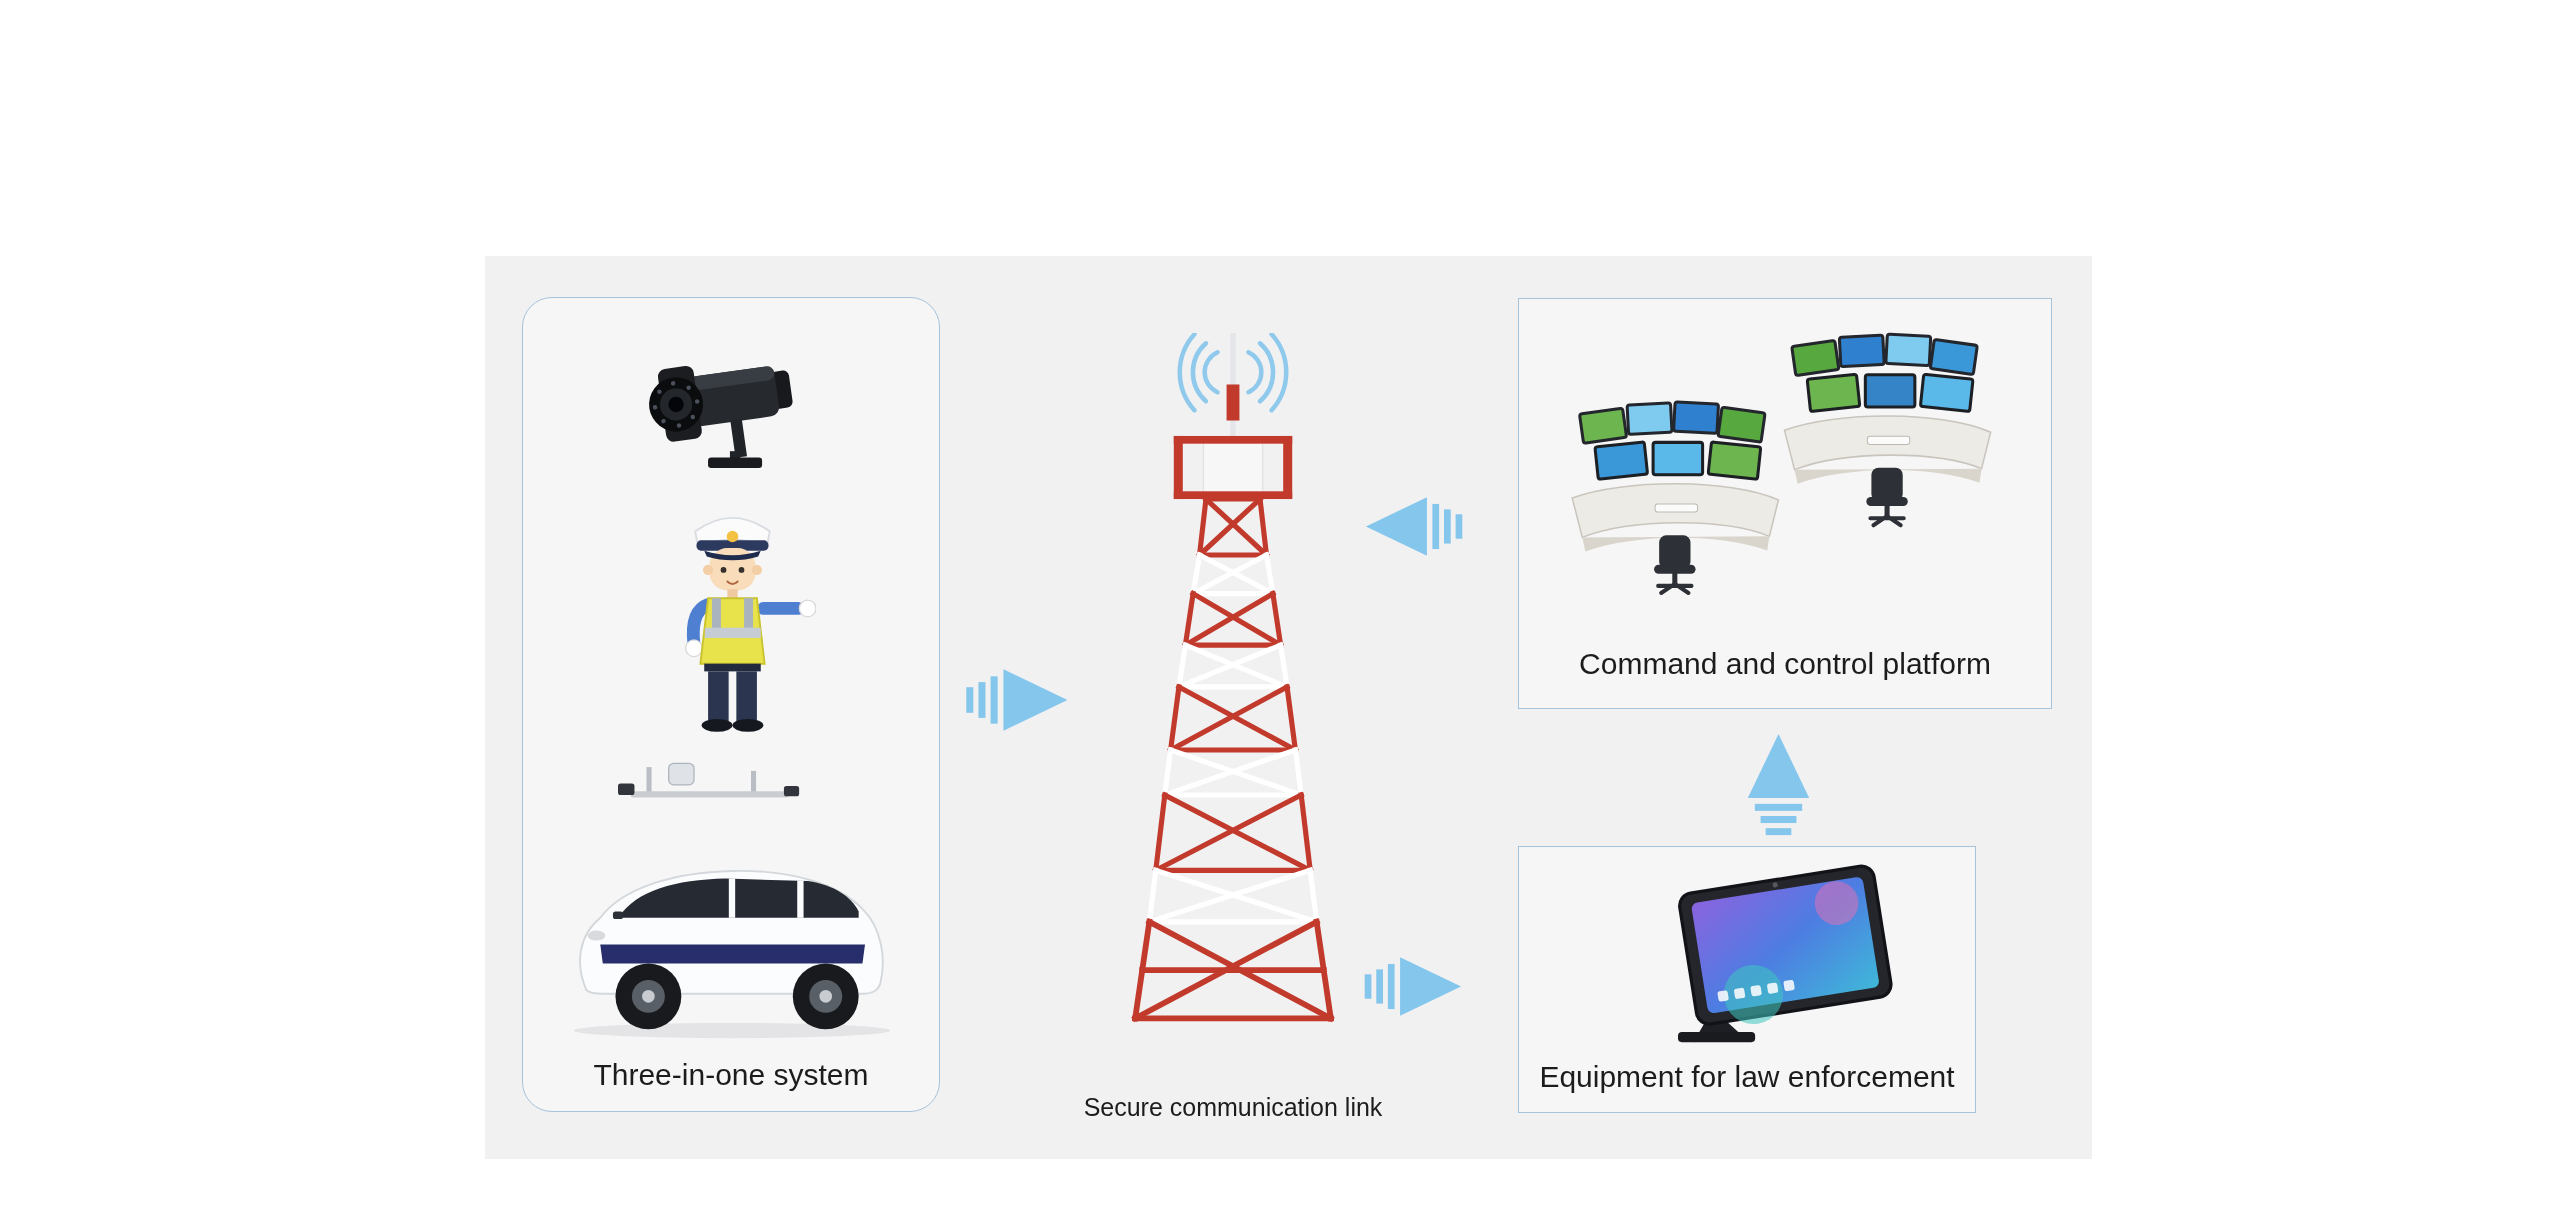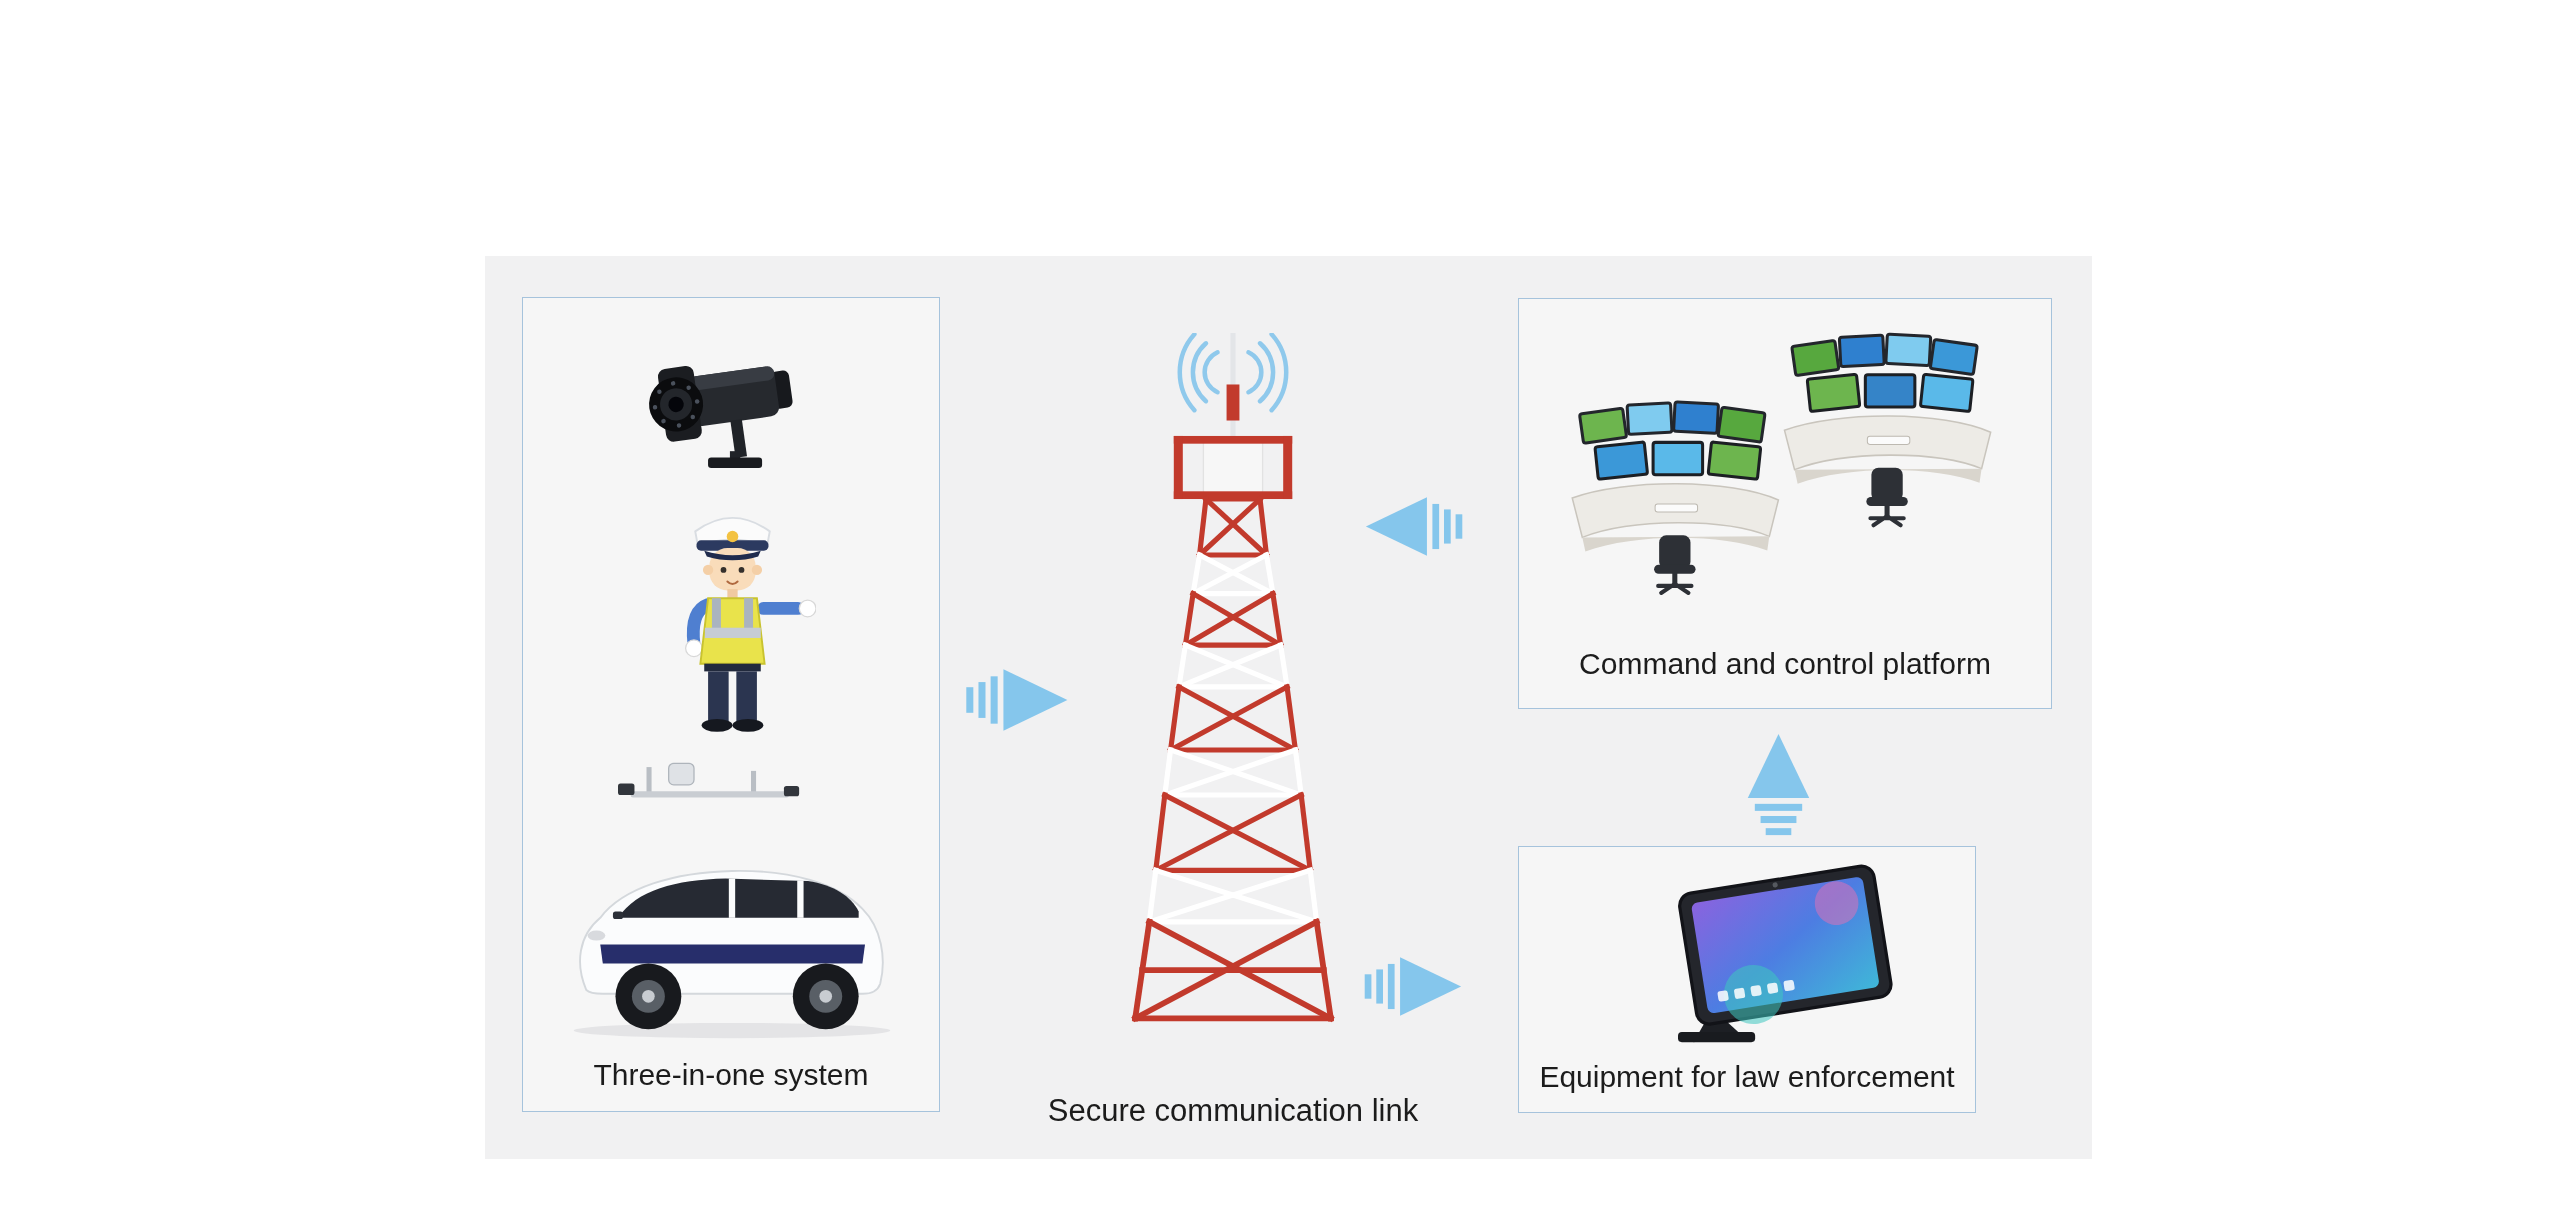--- a/index.html
+++ b/index.html
@@ -1,32 +1,32 @@
 <!DOCTYPE html>
 <html style="font-size:10.3px"><head>
 <meta charset="utf-8">
 <style>
   html,body{margin:0;padding:0;background:#ffffff;}
   .canvas{position:relative;width:2576px;height:1212px;background:#ffffff;overflow:hidden;
           font-family:"Liberation Sans","DejaVu Sans",sans-serif;color:#1c1c1c;}
   .panel{position:absolute;left:485px;top:256px;width:1607px;height:903px;background:#f1f1f2;}
   .node-box{position:absolute;border:1.3px solid #a6c3dc;background:rgba(255,255,255,0.35);box-sizing:border-box;}
-  .box-left{left:37px;top:41px;width:418px;height:815px;}
+  .box-left{left:37px;top:41px;width:418px;height:815px;border-radius:30px;}
   .box-command{left:1033px;top:42px;width:534px;height:411px;}
   .box-equip{left:1033px;top:590px;width:458px;height:267px;}
   .node-label{position:absolute;left:0;width:100%;text-align:center;font-size:30px;line-height:1.2;color:#1c1c1c;}
   .box-left .node-label{bottom:18px;}
   .box-command .node-label{bottom:26px;}
   .box-equip .node-label{bottom:16.7px;}
   .abs{position:absolute;}
   .camera-wrap{left:113px;top:27px;width:193px;height:161px;}
   .police-wrap{left:126px;top:193px;width:167px;height:258px;}
   .car-wrap{left:19.3px;top:454px;width:380px;height:293px;}
   .tower-wrap{left:632px;top:77px;width:232px;height:695px;}
-  .secure-label{position:absolute;left:516px;top:837px;width:464px;text-align:center;font-size:31px;color:#1c1c1c;}
+  .secure-label{position:absolute;left:516px;top:837px;width:464px;text-align:center;font-size:25px;color:#1c1c1c;}
   .console-wrap{left:22.5px;top:14px;width:489px;height:283px;}
   .tablet-wrap{left:132px;top:10.3px;width:270px;height:193px;}
   .arrow{position:absolute;}
   .arrow svg{display:block;width:100%;height:100%;}
   .arrow-1{left:481px;top:412px;width:103px;height:64px;}
   .arrow-2{left:877px;top:240px;width:103px;height:61px;transform:scaleX(-1);}
   .arrow-3{left:877px;top:700px;width:103px;height:61px;}
   .arrow-4{left:1242px;top:496px;width:103px;height:64px;transform:rotate(-90deg);}
   svg{display:block;}
 </style>

